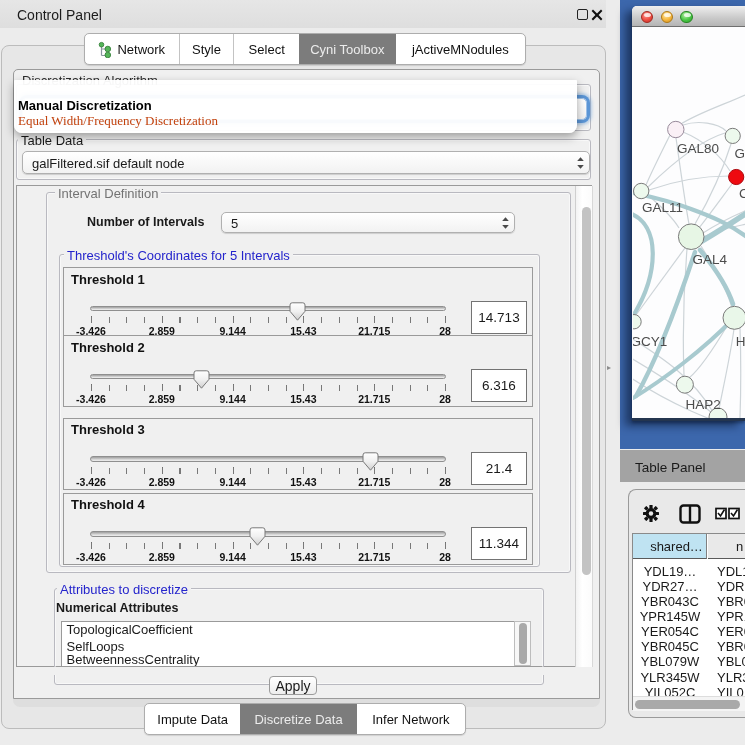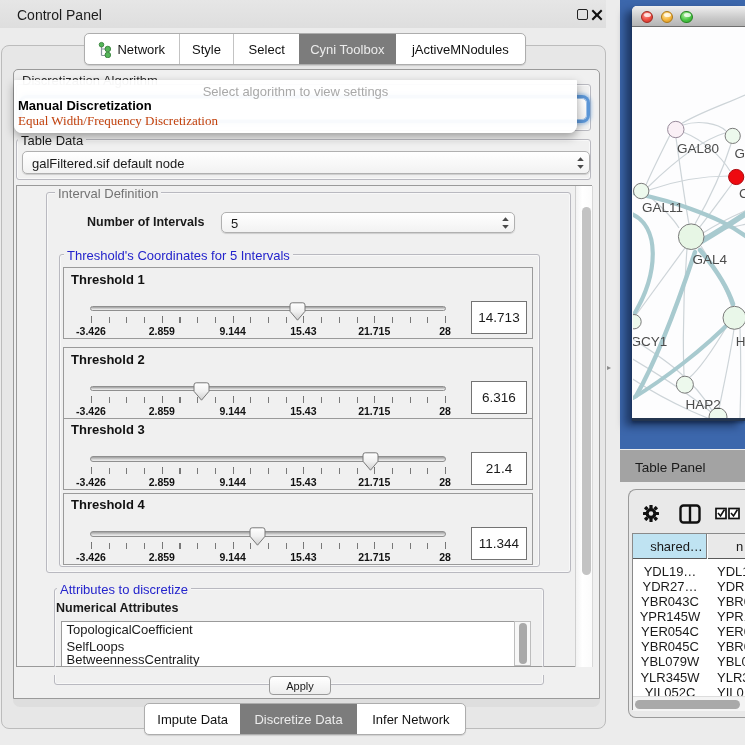--- a/index.html
+++ b/index.html
@@ -43,21 +43,21 @@
 .slabels { position:absolute; left:0; top:57px; width:470px; height:12px; font-size:10.5px; font-weight:bold; color:#111; }
 .slabels span { position:absolute; transform:translateX(-50%); white-space:nowrap; }
 .vbox { position:absolute; left:407px; top:33px; width:56px; height:33px; background:#fff; border:1px solid #737373; font-size:13.5px; display:flex; align-items:center; justify-content:center; }
 .thumb { position:absolute; top:33.5px; width:17px; height:19px; }
 
 
 #numlist { left:61px; top:620.5px; width:470px; height:45px; background:#fff; border:1px solid #9a9a9a; border-bottom:none; font-size:13px; overflow:hidden; }
 #numlist div { padding-left:4.5px; height:15.4px; line-height:15.4px; }
 
 
-#applybtn { left:269px; top:676px; width:62px; height:19px; background:linear-gradient(#ffffff,#ededed); border:1px solid #9b9b9b; border-radius:4px; font-size:11px; display:flex; align-items:center; justify-content:center; }
+#applybtn { left:269px; top:676px; width:48px; height:19px; background:linear-gradient(#ffffff,#ededed); border:1px solid #9b9b9b; border-radius:4px; font-size:14px; display:flex; align-items:center; justify-content:center; }
 
 
 #popup { left:14px; top:79.5px; width:563px; height:53.5px; background:rgba(255,255,255,0.955); border-radius:1px 1px 8px 8px; box-shadow:0 4px 10px rgba(0,0,0,0.35); z-index:40; font-size:13px; }
 #popup .p1 { position:absolute; left:0; width:100%; top:4.5px; text-align:center; color:#a8a8a8; }
 #popup .p2 { position:absolute; left:4px; top:18.6px; font-weight:bold; color:#000; }
 #popup .p3 { position:absolute; left:4px; top:33.4px; color:#c2410c;font-family:Liberation Serif, serif; }
 
 
 #vsb { left:575px; top:186px; width:18px; height:481px; background:linear-gradient(90deg,#f3f3f3,#ffffff 40%,#fbfbfb); border-left:1px solid #cfcfcf; border-right:1px solid #d8d8d8; }
 #vsb .th { position:absolute; left:6px; top:21px; width:9px; height:368px; border-radius:4.5px; background:#c3c3c3; }
@@ -167,21 +167,21 @@
     <defs>
         <linearGradient id="thg0" x1="0" y1="0" x2="0" y2="1">
       <stop offset="0" stop-color="#ffffff"></stop>
           <stop offset="0.5" stop-color="#f0f0f0"></stop>
           <stop offset="1" stop-color="#cfcfcf"></stop>
     </linearGradient>
       </defs>
   </svg>
   <div class="vbox">14.713</div>
 </div>
-<div class="abs tblock" style="top:347px;">
+<div class="abs tblock" style="top:335px;">
   <div class="ttl">Threshold 2</div>
   <div class="track"></div>
   <i style="position:absolute;left:27.0px;top:48px;width:1px;height:7px;background:#6e6e6e;"></i>
     <i style="position:absolute;left:97.8px;top:48px;width:1px;height:7px;background:#6e6e6e;"></i>
     <i style="position:absolute;left:168.6px;top:48px;width:1px;height:7px;background:#6e6e6e;"></i>
     <i style="position:absolute;left:239.4px;top:48px;width:1px;height:7px;background:#6e6e6e;"></i>
     <i style="position:absolute;left:310.2px;top:48px;width:1px;height:7px;background:#6e6e6e;"></i>
     <i style="position:absolute;left:381.0px;top:48px;width:1px;height:7px;background:#6e6e6e;"></i>
   <div class="ticks"></div>
   <div class="slabels">
@@ -279,21 +279,20 @@
 <div class="abs" style="left:17px; top:667px; width:575px; height:8px; background:#f0f0f0;"></div>
 
 <div class="abs" id="applybtn">Apply</div>
 <div class="abs tabbar" id="bottabs">
   <div class="seg" style="width:96px;">Impute Data</div>
   <div class="seg sel" style="width:117px;">Discretize Data</div>
   <div class="seg" style="width:109px;">Infer Network</div>
 </div>
 
 <div class="abs" id="popup">
-  <div class="p1">Select algorithm to view settings</div>
   <div class="p2">Manual Discretization</div>
   <div class="p3">Equal Width/Frequency Discretization</div>
 </div>
 
 <div class="abs" id="strip"></div>
 <div class="abs" style="left:607px; top:363px; width:7px; height:9px; color:#8a8a8a; font-size:8px;">▸</div>
 <div class="abs" id="blue"></div>
 <div class="abs" id="netwin">
   <div id="nettitle">
     <div class="light" style="left:8.5px; background:radial-gradient(circle at 40% 30%, #ff9a94, #ee4b40 55%, #c03028); border:0.8px solid #a02820;">

